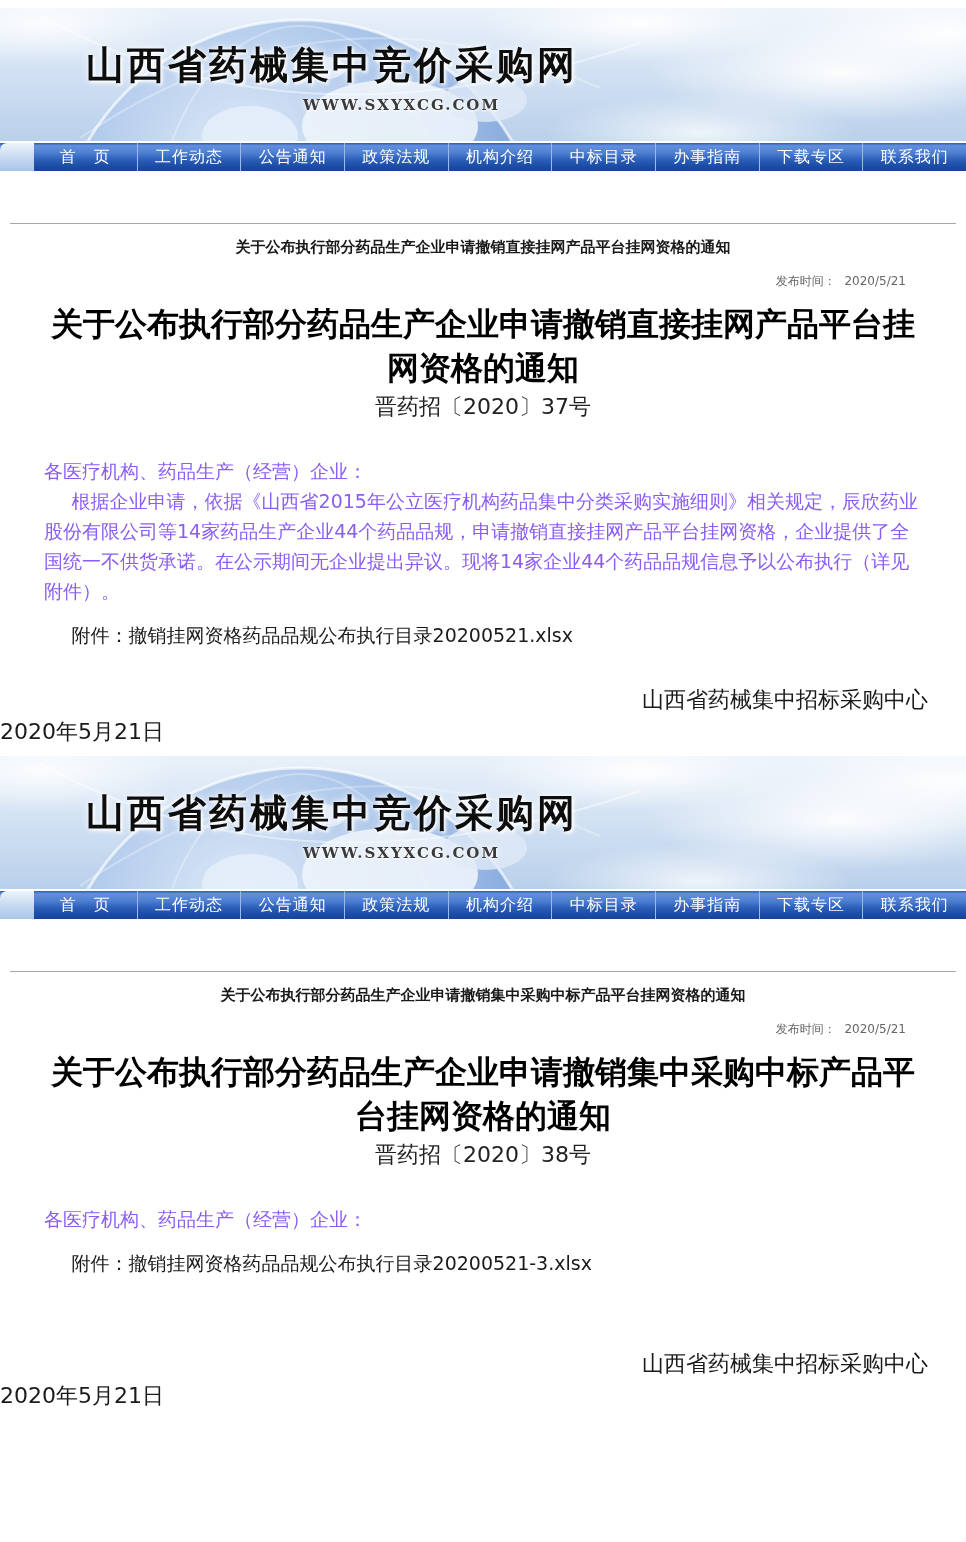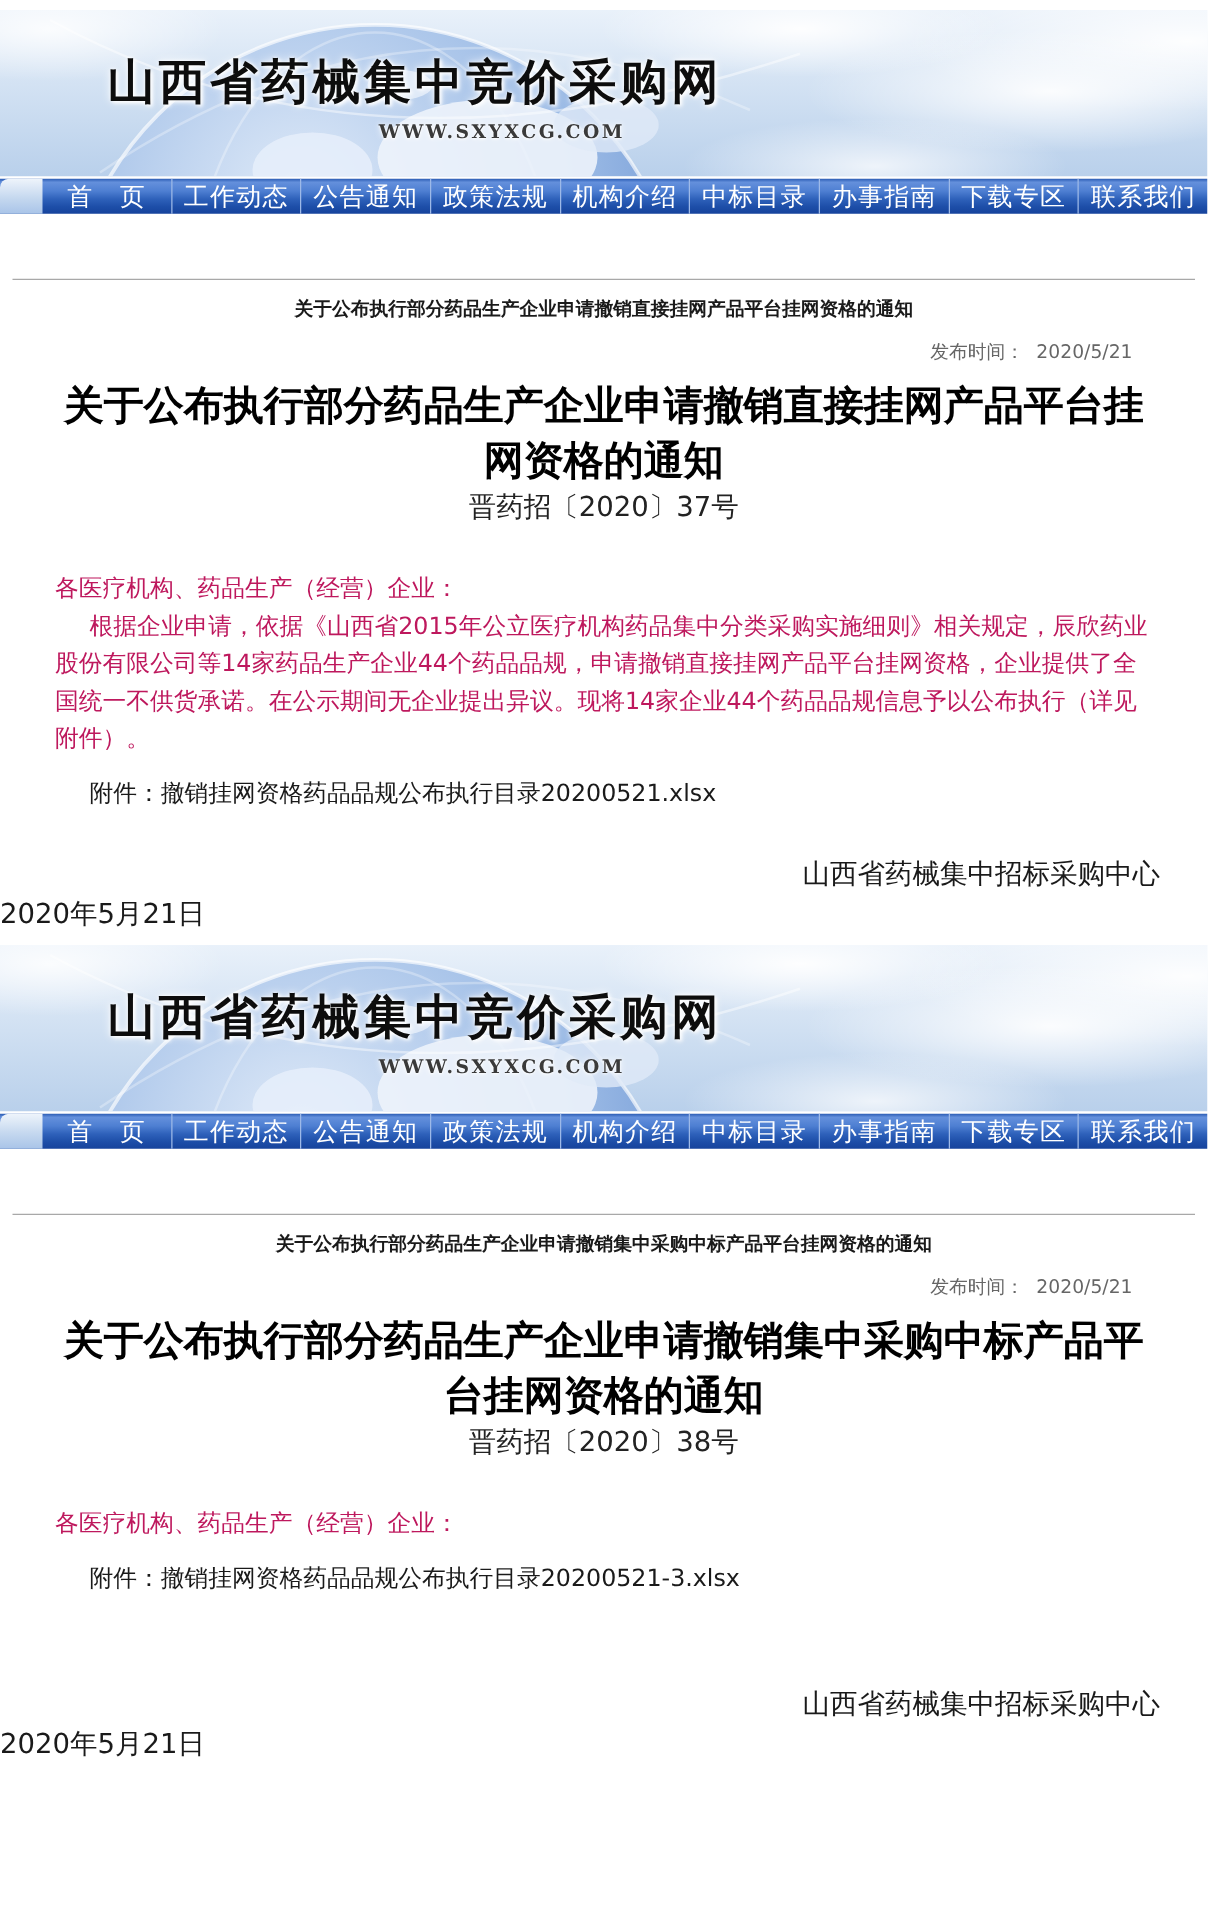--- a/index.html
+++ b/index.html
@@ -47,52 +47,52 @@
     display: flex; height: 28px; margin-top: 2px; align-items: stretch;
     background: linear-gradient(180deg, #2b5cb4 0%, #6490dc 10%, #4e7fd2 35%, #2e61ba 58%, #1d4ea8 80%, #16439c 100%);
   }
   .nav-cap {
     width: 34px; height: 100%;
     background: linear-gradient(180deg, #eef4fb 0%, #c5d8ef 55%, #a9c4e8 100%);
     border-top-left-radius: 7px;
   }
   .nav-item {
     flex: 1; text-align: center; line-height: 28px;
-    color: #ffffff; font-size: 20px; letter-spacing: 1px;
+    color: #ffffff; font-size: 16px; letter-spacing: 1px;
     text-decoration: none; cursor: pointer;
     border-left: 1px solid #9db9e8;
     white-space: nowrap; overflow: hidden;
   }
   .nav-item:first-of-type { border-left: none; }
 
   
   .rule { border-top: 1px solid #a8a8a8; margin: 52px 10px 0 10px; }
   .crumb {
     margin-top: 14px; text-align: center;
     font-size: 15px; font-weight: 700; color: #1a1a1a;
   }
   .pub {
     margin-top: 16px; text-align: right; padding-right: 60px;
-    font-size: 15px; color: #666666; line-height: 17px;
+    font-size: 12px; color: #666666; line-height: 17px;
   }
   .pub-val { margin-left: 5px; }
   .title {
     margin: 12px auto 0 auto; max-width: 880px;
     text-align: center;
     font-family: "DejaVu Serif", "Liberation Serif", serif;
     font-size: 32px; font-weight: 700; color: #000000;
     line-height: 44px;
   }
   .doc-no {
     margin-top: 2px; text-align: center;
     font-size: 22px; color: #222222; line-height: 30px;
   }
   .body-block {
     margin: 34px 48px 0 44px;
-    font-size: 19px; line-height: 30px; color: #be185d;
+    font-size: 19px; line-height: 30px; color: #8b5cf6;
   }
   .para { text-indent: 1.45em; }
   .attach {
     margin: 14px 48px 0 44px; text-indent: 1.45em;
     font-size: 19px; line-height: 30px; color: #1a1a1a;
     cursor: pointer;
   }
   .sig { margin-top: 34px; }
   .sig--roomy { margin-top: 70px; }
   .sig-name { text-align: right; padding-right: 38px; font-size: 22px; line-height: 32px; color: #1a1a1a; }

